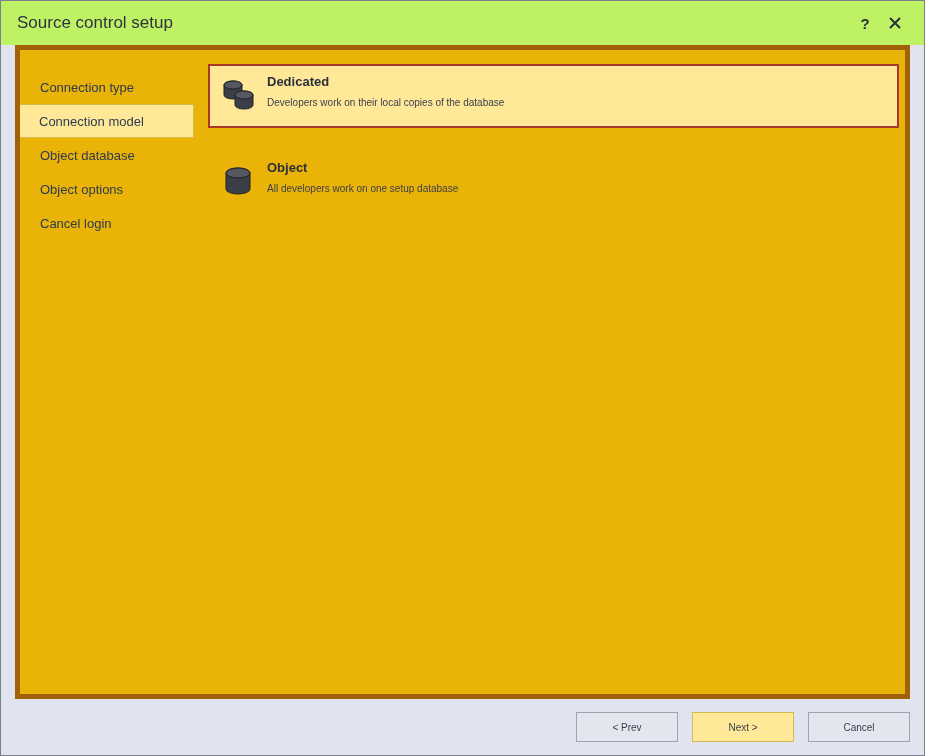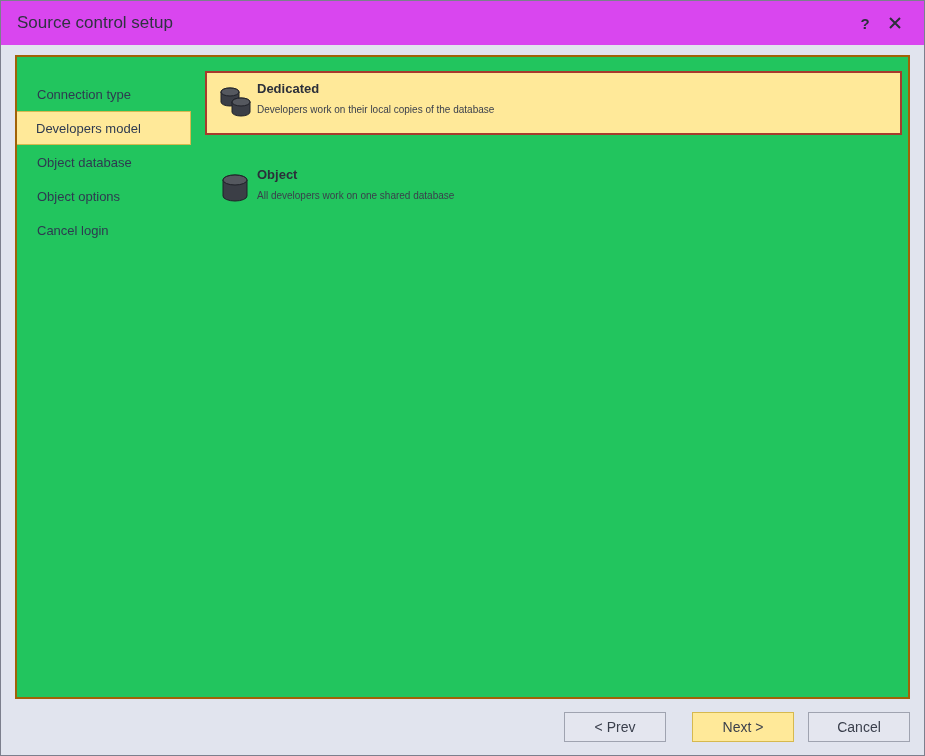--- a/index.html
+++ b/index.html
@@ -14,41 +14,41 @@
   .window {
     width:925px; height:756px;
     background:#e1e4ee;
     border:1px solid #7c7f8d;
     display:flex; flex-direction:column;
   }
   .titlebar {
     height:44px;
     display:flex; align-items:center;
     padding:0 14px 0 16px;
-    background:#d946ef;
+    background:#bef264;
   }
   .titlebar .title {
     font-size:17px;
     color:#2f3340;
     flex:0 0 auto;
   }
   .titlebar .spacer { flex:1; }
   .titlebar .ctrl {
     width:30px; height:30px;
     display:flex; align-items:center; justify-content:center;
     color:#2b2f3a;
     cursor:pointer;
     font-weight:bold;
     font-size:15px;
   }
   .content {
     flex:1;
-    margin:10px 14px 0 14px;
-    border:2px solid #a16207;
-    background:#22c55e;
+    margin:0 14px 0 14px;
+    border:5px solid #a16207;
+    background:#eab308;
     display:flex;
     position:relative;
   }
   .sidebar {
     width:174px;
     padding-top:20px;
   }
   .side-item {
     height:34px;
     display:flex; align-items:center;
@@ -65,21 +65,21 @@
   }
   .main {
     flex:1;
     padding:14px 6px 6px 14px;
   }
   .option {
     border:2px solid transparent;
     padding:8px 10px 12px 10px;
     display:flex;
     align-items:flex-start;
-    gap:4px;
+    gap:11px;
     margin-bottom:22px;
     cursor:pointer;
   }
   .option.selected {
     background:#ffe999;
     border:2px solid #a73a2d;
   }
   .option .icon {
     width:36px; height:36px;
     flex:0 0 36px;
@@ -101,26 +101,25 @@
     padding:0 14px;
     gap:14px;
   }
   .btn {
     width:102px; height:30px;
     border:1px solid #9fa3b0;
     background:#e4e6ef;
     display:flex; align-items:center; justify-content:center;
     color:#3a3f4c;
     cursor:pointer;
-    font-size:14px;
+    font-size:10px;
   }
   .btn.primary {
     background:#ffe999;
     border:1px solid #d6b94f;
-    margin-left:12px;
   }
 </style>
 </head>
 <body>
 
 <div class="window">
   <div class="titlebar">
     <div class="title">Source control setup</div>
     <div class="spacer"></div>
     <div class="ctrl">
@@ -134,21 +133,21 @@
       </span>
     </div>
   </div>
 
   <div class="content">
     <div class="sidebar">
       <div class="side-item">
         <span>Connection type</span>
       </div>
       <div class="side-item active">
-        <span>Developers model</span>
+        <span>Connection model</span>
       </div>
       <div class="side-item">
         <span>Object database</span>
       </div>
       <div class="side-item">
         <span>Object options</span>
       </div>
       <div class="side-item">
         <span>Cancel login</span>
       </div>
@@ -180,21 +179,21 @@
           <svg width="36" height="36" viewBox="0 0 36 36">
             <g fill="#3b3e46" stroke="#1f2128" stroke-width="1">
               <ellipse cx="18" cy="9" rx="12" ry="5"></ellipse>
               <path d="M6 9 v16 a12 5 0 0 0 24 0 V9"></path>
               <ellipse cx="18" cy="9" rx="12" ry="5" fill="#55585f"></ellipse>
             </g>
           </svg>
         </div>
         <div class="text">
           <div class="name">Object</div>
-          <div class="desc">All developers work on one shared database</div>
+          <div class="desc">All developers work on one setup database</div>
         </div>
       </div>
 
     </div>
   </div>
 
   <div class="footer">
     <div class="btn">
       <span>&lt; Prev</span>
     </div>

